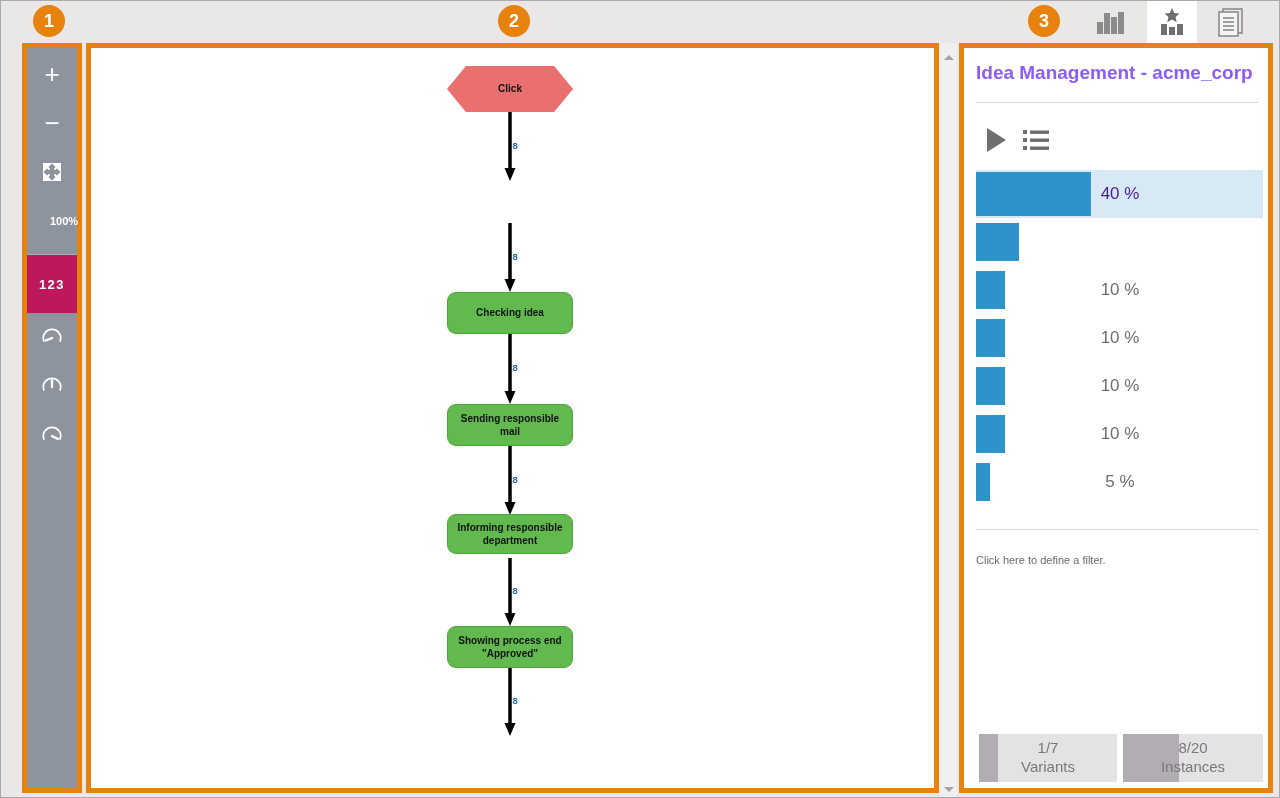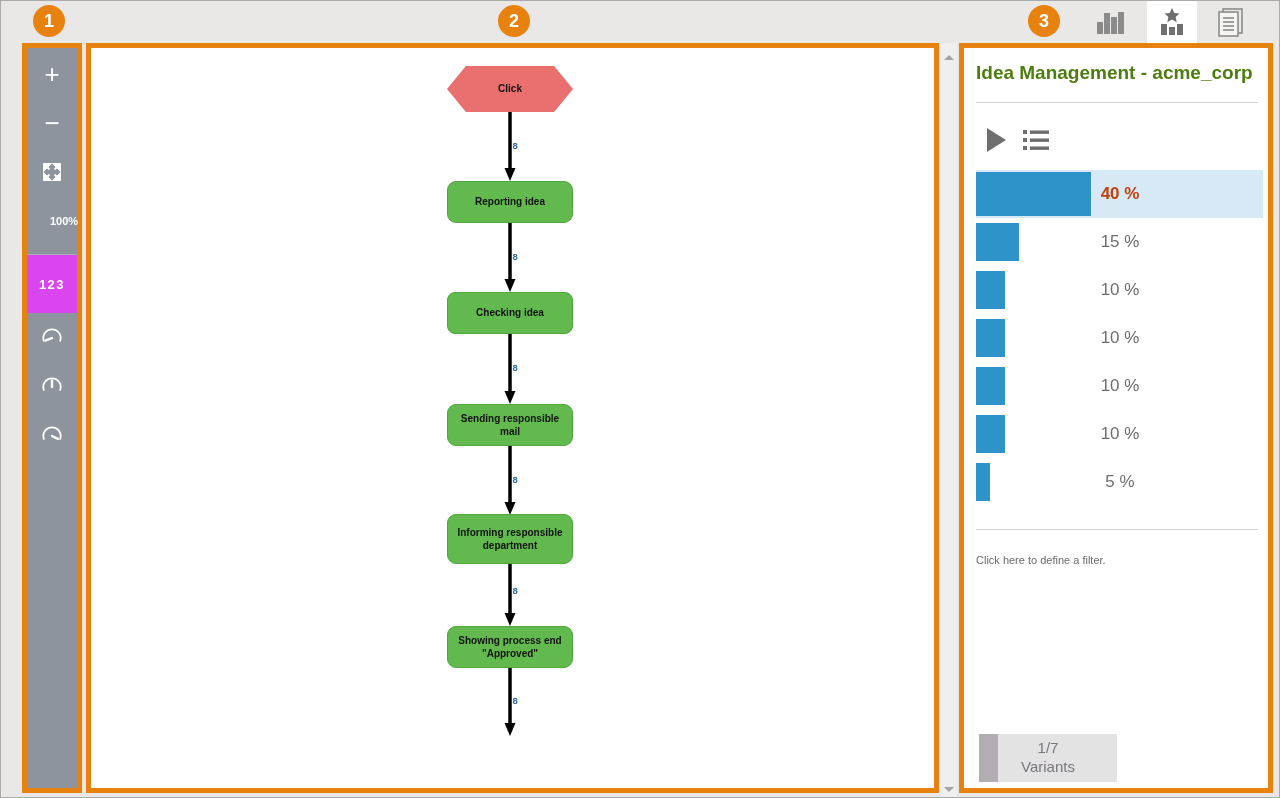--- a/index.html
+++ b/index.html
@@ -26,21 +26,21 @@
   #panel-frame   { left:958px; top:42px; width:314px; height:750px; }
 
   
   #toolbar { position:relative; width:50px; height:740px; color:#fff; }
   .tb-item { position:absolute; left:0; width:50px; height:34px; display:flex;
              align-items:center; justify-content:center; cursor:pointer; }
   .tb-plusminus { font-size:26px; font-weight:300; line-height:1; }
   .tb-zoomlevel { font-size:11px; font-weight:bold; }
   .tb-sep { position:absolute; left:0; top:206px; width:50px; height:1px; background:#a6acb4; }
   .tb-123 { position:absolute; left:0; top:207px; width:50px; height:58px;
-            background:#d946ef; display:flex; align-items:center; justify-content:center;
+            background:#be185d; display:flex; align-items:center; justify-content:center;
             font-size:13px; font-weight:bold; letter-spacing:1.5px; cursor:pointer; }
 
   
   #flow { position:absolute; left:0; top:0; width:843px; height:740px; }
   .node { position:absolute; display:flex; align-items:center; justify-content:center;
           text-align:center; font-size:10px; font-weight:bold; color:#111; line-height:1.35; cursor:pointer; }
   .node.event { width:126px; height:46px; background:#ea6f6f;
     clip-path:polygon(15% 0, 85% 0, 100% 50%, 85% 100%, 15% 100%, 0 50%); }
   .node.activity { width:126px; height:42px; background:#62ba4e;
     border:1px solid #50a53e; border-radius:9px; padding:0 8px; }
@@ -49,33 +49,33 @@
 
   
   #scrollstrip { position:absolute; left:939px; top:42px; width:17px; height:756px; background:#efefef; }
   .chev { position:absolute; left:4px; width:0; height:0;
           border-left:5px solid transparent; border-right:5px solid transparent; }
   .chev.up { top:12px; border-bottom:5px solid #a3a3a3; }
   .chev.down { bottom:7px; border-top:5px solid #a3a3a3; }
 
   
   #panel { position:relative; width:304px; height:740px; background:#fff; }
-  #panel-title { position:absolute; left:12px; top:14px; font-size:19px; font-weight:bold; color:#4d7c0f; }
+  #panel-title { position:absolute; left:12px; top:14px; font-size:19px; font-weight:bold; color:#8b5cf6; }
   .divider { position:absolute; left:12px; right:10px; height:1px; background:#d4d4d4; }
   #panel-icons { position:absolute; left:20px; top:78px; display:flex; gap:14px; align-items:center; }
 
   #variants { position:absolute; left:12px; top:122px; width:287px; }
   .vrow { position:relative; width:287px; height:48px; cursor:pointer; }
   .vrow.selected { background:#d7e9f4; }
   .vbar { position:absolute; left:0; top:5px; height:38px; background:#2d93c8; }
   .vrow.selected .vbar { top:2px; height:44px; }
   .vlabel { position:absolute; left:84px; top:0; width:120px; height:48px;
             display:flex; align-items:center; justify-content:center;
             font-size:17px; color:#6e6e6e; }
-  .vrow.selected .vlabel { font-weight:bold; color:#c2410c; }
+  .vrow.selected .vlabel { font-weight:normal; color:#4c1d95; }
 
   #filter-link { position:absolute; left:12px; top:506px; font-size:11px; color:#6b6b6b; cursor:pointer; }
 
   .statbox { position:absolute; top:686px; height:48px; background:#e3e3e3; overflow:hidden; cursor:default; }
   .statfill { position:absolute; left:0; top:0; height:48px; background:#b2adb3; }
   .stattext { position:absolute; left:0; top:0; width:100%; height:100%;
               display:flex; flex-direction:column; align-items:center; justify-content:center;
               font-size:15px; color:#7b767d; line-height:1.25; }
 </style>
 </head>
@@ -194,24 +194,23 @@
         </g>
         <text x="421.5" y="101">8</text>
         <text x="421.5" y="212">8</text>
         <text x="421.5" y="323">8</text>
         <text x="421.5" y="435">8</text>
         <text x="421.5" y="546">8</text>
         <text x="421.5" y="656">8</text>
       </svg>
 
       <div class="node event" style="left:356px; top:18px;">Click</div>
-      <div class="node activity" style="left:356px; top:133px;">Reporting idea</div>
-      <div class="node activity" style="left:356px; top:244px;border-radius:8px;">Checking idea</div>
+      <div class="node activity" style="left:356px; top:244px;">Checking idea</div>
       <div class="node activity" style="left:356px; top:356px;">Sending responsible mail</div>
-      <div class="node activity" style="left:356px; top:466px; height:50px;">Informing responsible department</div>
+      <div class="node activity" style="left:356px; top:466px; height:40px;">Informing responsible department</div>
       <div class="node activity" style="left:356px; top:578px;">Showing process end "Approved"</div>
     </div>
   </div>
 
   <div id="scrollstrip">
     <div class="chev up"></div>
     <div class="chev down"></div>
   </div>
 
   <div id="panel-frame" class="frame">
@@ -235,21 +234,20 @@
         </svg>
       </div>
 
       <div id="variants">
         <div class="vrow selected">
           <div class="vbar" style="width: 115px;"></div>
           <div class="vlabel">40 %</div>
         </div>
         <div class="vrow">
           <div class="vbar" style="width: 43px;"></div>
-          <div class="vlabel">15 %</div>
         </div>
         <div class="vrow">
           <div class="vbar" style="width: 29px;"></div>
           <div class="vlabel">10 %</div>
         </div>
         <div class="vrow">
           <div class="vbar" style="width: 29px;"></div>
           <div class="vlabel">10 %</div>
         </div>
         <div class="vrow">
@@ -269,16 +267,23 @@
       <div class="divider" style="top:481px;"></div>
       <div id="filter-link">Click here to define a filter.</div>
 
       <div class="statbox" style="left:15px; width:138px;">
         <div class="statfill" style="width: 14%;"></div>
         <div class="stattext">
           <span>1/7</span>
           <span>Variants</span>
         </div>
       </div>
+      <div class="statbox" style="left:159px; width:140px;">
+        <div class="statfill" style="width: 40%;"></div>
+        <div class="stattext">
+          <span>8/20</span>
+          <span>Instances</span>
+        </div>
+      </div>
     </div>
   </div>
 
 </div>
 
 </body></html>

